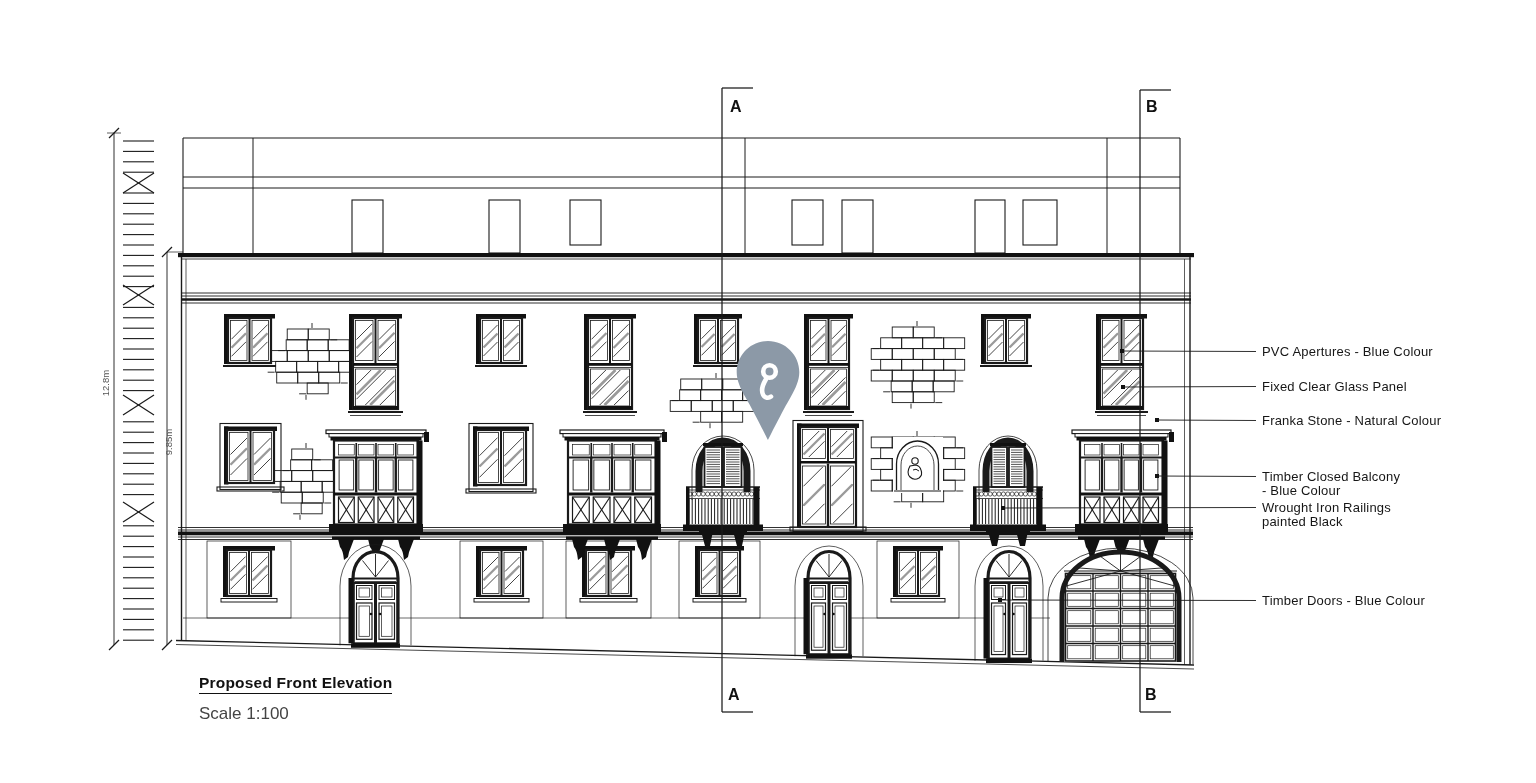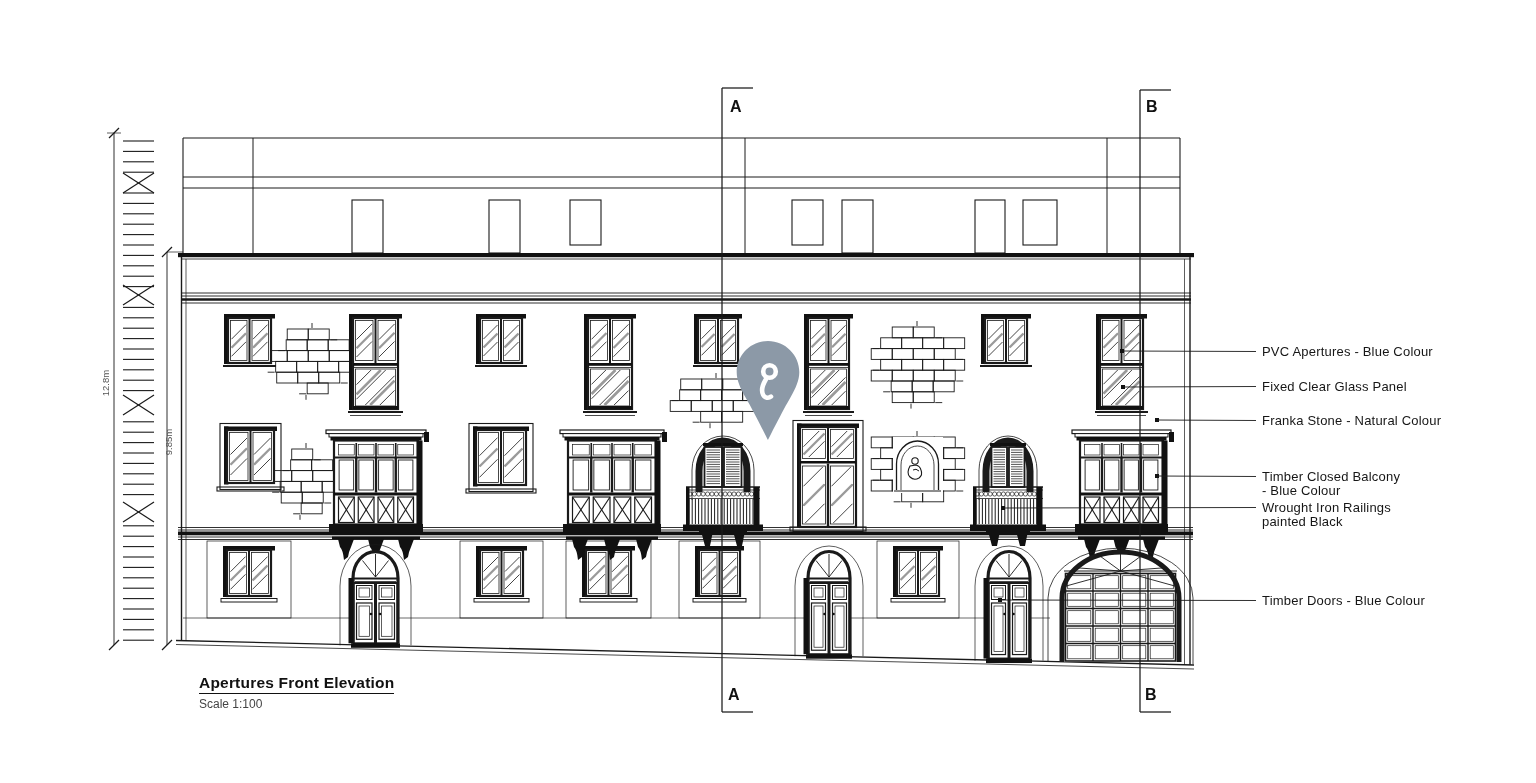--- a/index.html
+++ b/index.html
@@ -6,21 +6,21 @@
   .canvas{position:relative;width:1536px;height:783px;background:#ffffff;overflow:hidden;
           font-family:"Liberation Sans",sans-serif;}
   svg{display:block;position:absolute;left:0;top:0;}
   svg text{font-family:"Liberation Sans",sans-serif;}
   .ann{font-size:13px;fill:#161616;letter-spacing:.2px;}
   .dim{font-size:9.5px;fill:#555;}
   .sec{font-size:16px;font-weight:bold;fill:#111;}
   .titleblock{position:absolute;left:199px;top:674px;}
   .title{font-size:15.5px;font-weight:bold;color:#111;display:inline-block;
          border-bottom:1.6px solid #111;padding-bottom:1px;letter-spacing:.2px;}
-  .scale{font-size:12px;color:#444;margin-top:3px;}
+  .scale{font-size:17px;color:#444;margin-top:10px;}
 </style>
 </head>
 <body>
 
 <div class="canvas">
   <svg id="drawing" width="1536" height="783" viewBox="0 0 1536 783">
       <g>
         <g>
           <line x1="183" y1="138" x2="1180" y2="138" stroke="#1a1a1a" stroke-width="1.1"></line>
           <line x1="183" y1="138" x2="183" y2="253" stroke="#1a1a1a" stroke-width="1.1"></line>
@@ -992,16 +992,16 @@
         <g>
           <line x1="167" y1="252" x2="167" y2="645" stroke="#1a1a1a" stroke-width="0.9"></line>
           <line x1="162" y1="257" x2="172" y2="247" stroke="#1a1a1a" stroke-width="1.2"></line>
           <line x1="162" y1="650" x2="172" y2="640" stroke="#1a1a1a" stroke-width="1.2"></line>
           <line x1="167" y1="252" x2="183" y2="252" stroke="#1a1a1a" stroke-width="0.7"></line>
           <text x="172" y="442" class="dim" transform="rotate(-90 172 442)" text-anchor="middle">9.85m</text>
         </g>
       </g>
     </svg>
   <div class="titleblock">
-    <div class="title">Apertures Front Elevation</div>
+    <div class="title">Proposed Front Elevation</div>
     <div class="scale">Scale 1:100</div>
   </div>
 </div>
 
 </body></html>

